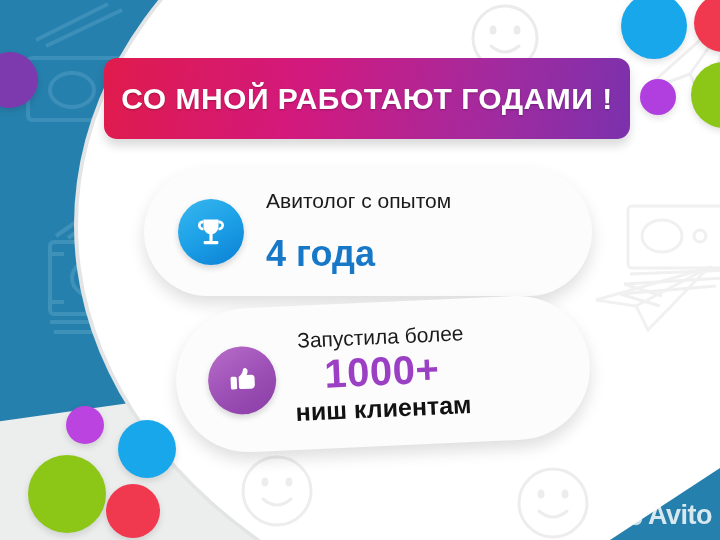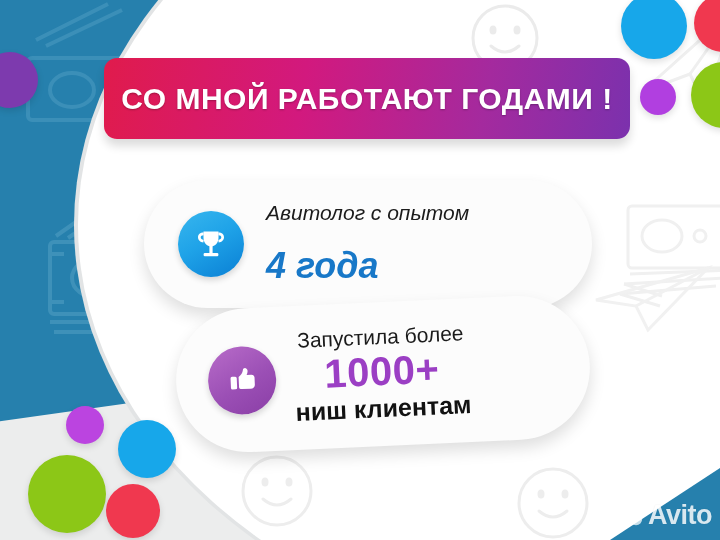--- a/index.html
+++ b/index.html
@@ -116,25 +116,24 @@
   .card {
     position: absolute;
     background: #fcfcfc;
     border-radius: 70px;
     box-shadow: 0 8px 16px rgba(0,0,0,0.13);
     display: flex;
     align-items: center;
   }
   .card-1 {
     left: 144px;
-    top: 180px;
+    top: 168px;
     width: 448px;
     height: 128px;
     border-radius: 64px;
-    font-style: italic;
   }
   .card-2 {
     left: 176px;
     top: 302px;
     width: 414px;
     height: 144px;
     border-radius: 72px;
     transform: rotate(-2.6deg);
   }
 

